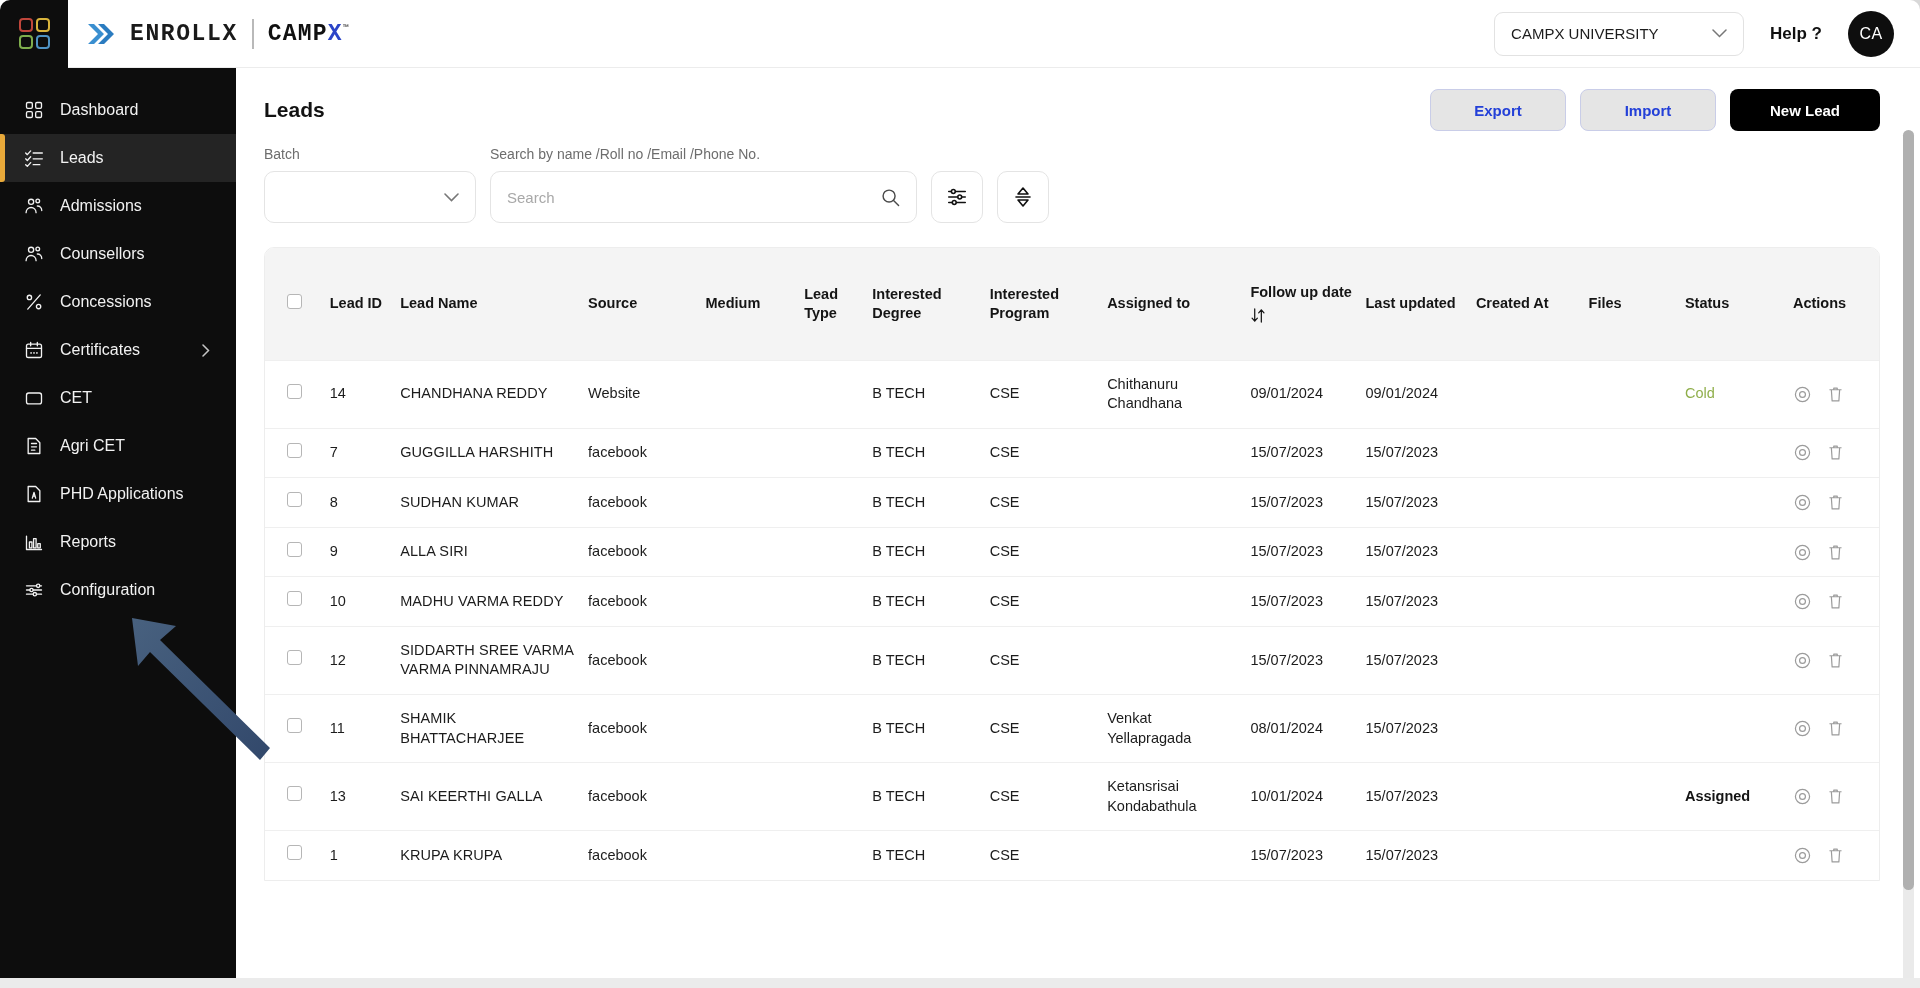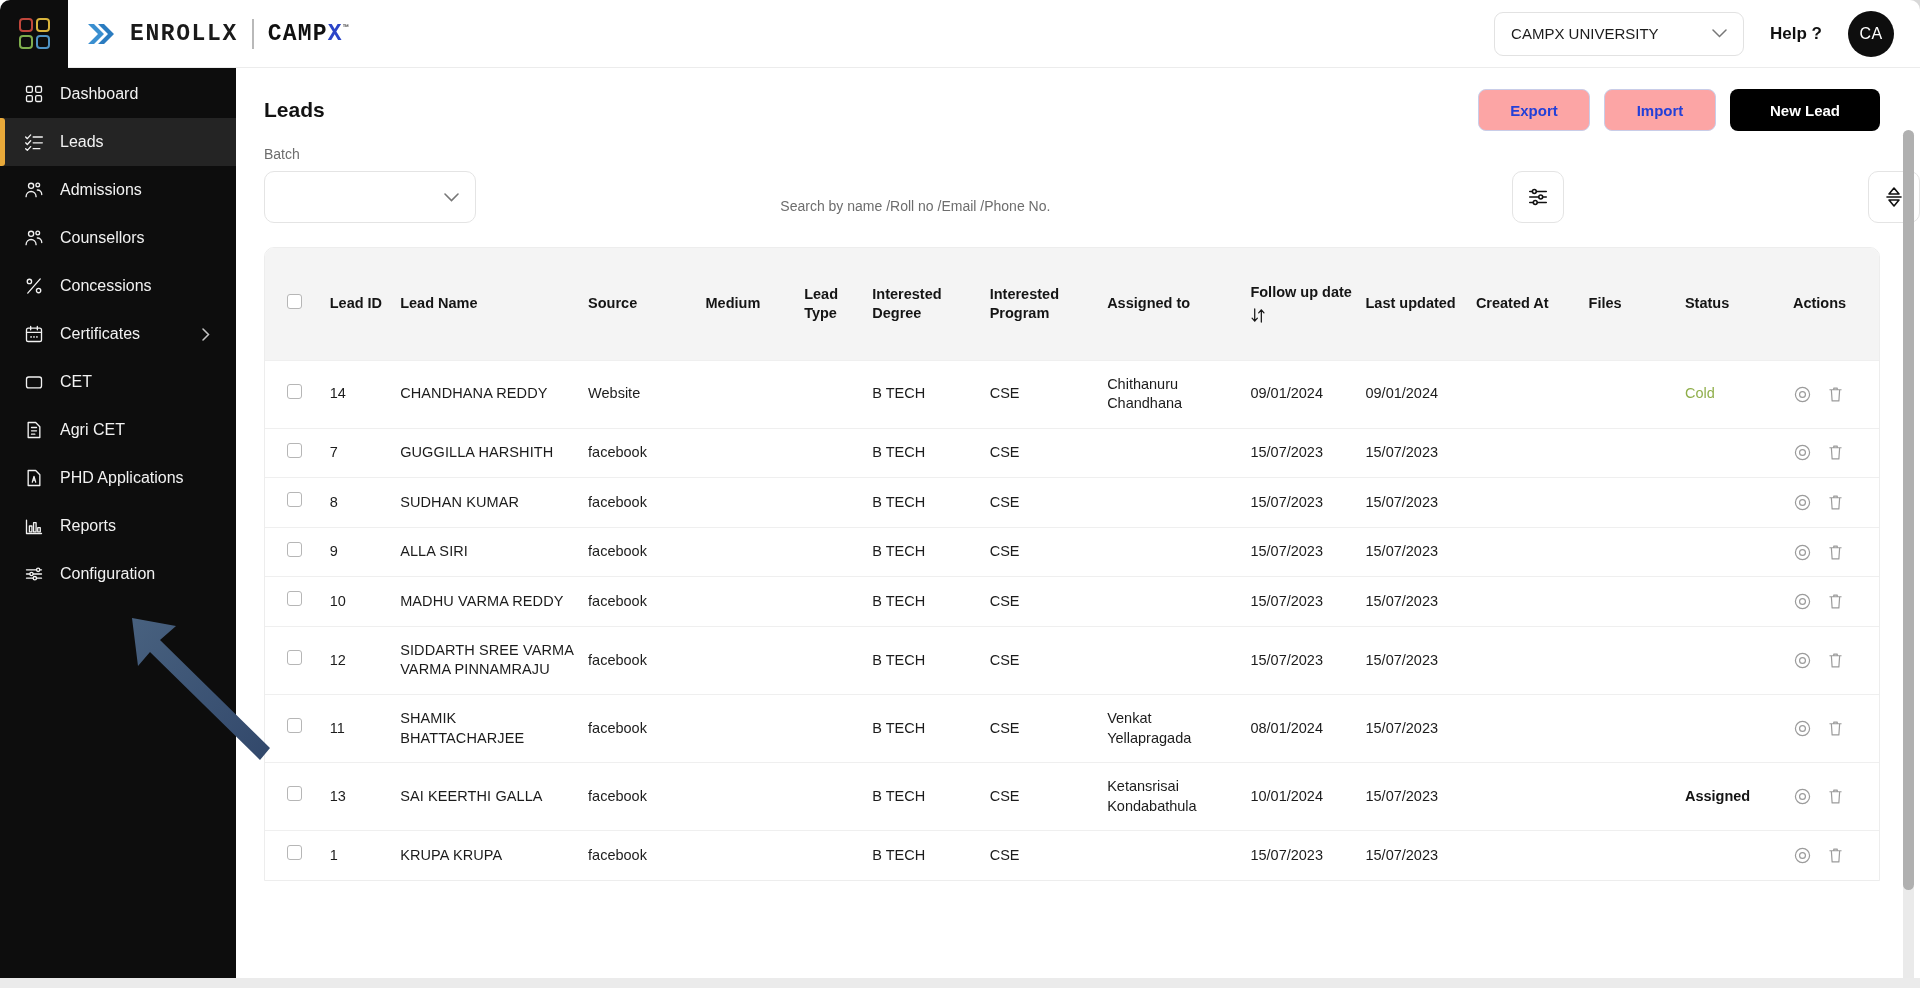--- a/index.html
+++ b/index.html
@@ -72,21 +72,21 @@
     background: #0e0e0e; color: #fff;
     display: flex; align-items: center; justify-content: center;
     font-size: 16px; letter-spacing: 0.5px;
   }
 
   
   .sidebar {
     position: absolute; top: 68px; left: 0;
     width: 236px; height: 920px;
     background: #0d0d0d;
-    padding-top: 2px;
+    padding-top: 18px;
   }
   .nav-item {
     position: relative;
     height: 48px;
     display: flex; align-items: center;
     padding-left: 24px; gap: 16px;
     color: #f2f2f2; font-size: 16px;
   }
   .nav-item.active { background: #242424; }
   .nav-item.active::before {
@@ -111,31 +111,30 @@
   }
   .page-title { font-size: 21px; font-weight: 700; color: #121212; }
   .head-actions { margin-left: auto; display: flex; gap: 14px; }
   .btn {
     height: 42px; border-radius: 8px;
     display:flex; align-items:center; justify-content:center;
     font-size: 15px; font-weight: 700;
     cursor: pointer;
   }
   .btn-ghost {
-    width: 112px; border: 1.5px solid #c9cde8; background: #fca5a5; color: #2340d8;
+    width: 136px; border: 1.5px solid #c9cde8; background: #e5e5e5; color: #2340d8;
   }
   .btn-primary {
     width: 150px; background: #000000; color: #fff; border: none;
   }
 
   
   .filters {
     display: flex; align-items: flex-end; gap: 14px;
     padding: 16px 0 0 28px;
-    justify-content: space-between;
   }
   .field-label { font-size: 14px; color: #6d6d6d; margin-bottom: 9px; }
   .batch-wrap { width: 212px; }
   .batch-select {
     width: 212px; height: 52px;
     border: 1px solid #e4e4e4; border-radius: 10px;
     display: flex; align-items: center; justify-content: flex-end;
     padding-right: 16px; background:#fff;
   }
   .search-wrap { width: 427px; }
@@ -391,20 +390,27 @@
       <div class="batch-wrap">
         <div class="field-label">Batch</div>
         <div class="batch-select">
           <svg width="15" height="9" viewBox="0 0 15 9">
             <path d="M1 1 L7.5 7.5 L14 1" stroke="#777" stroke-width="1.6" fill="none" stroke-linecap="round"></path>
           </svg>
         </div>
       </div>
       <div class="search-wrap">
         <div class="field-label">Search by name /Roll no /Email /Phone No.</div>
+        <div class="search-box">
+          <input type="text" value="" placeholder="Search" style="">
+          <svg width="19" height="19" viewBox="0 0 20 20">
+            <circle cx="8.5" cy="8.5" r="6.3" stroke="#4a4a4a" stroke-width="1.5" fill="none"></circle>
+            <path d="M13.2 13.2 L18.5 18.5" stroke="#4a4a4a" stroke-width="1.5" stroke-linecap="round"></path>
+          </svg>
+        </div>
       </div>
       <div class="icon-btn">
         <svg width="22" height="22" viewBox="0 0 24 24">
           <path d="M3 6h18M3 12h18M3 18h18" stroke="#111" stroke-width="1.7" stroke-linecap="round"></path>
           <circle cx="8" cy="6" r="2.1" fill="#fff" stroke="#111" stroke-width="1.7"></circle>
           <circle cx="15" cy="12" r="2.1" fill="#fff" stroke="#111" stroke-width="1.7"></circle>
           <circle cx="9" cy="18" r="2.1" fill="#fff" stroke="#111" stroke-width="1.7"></circle>
         </svg>
       </div>
       <div class="icon-btn">

